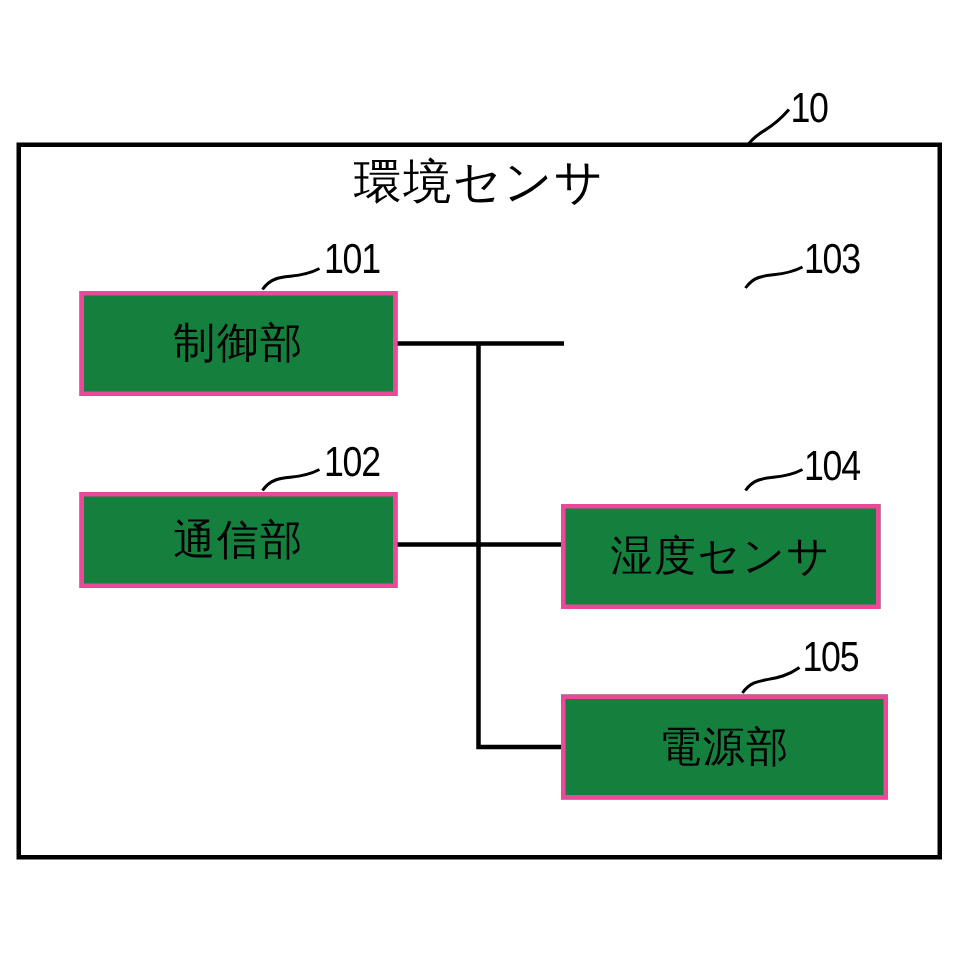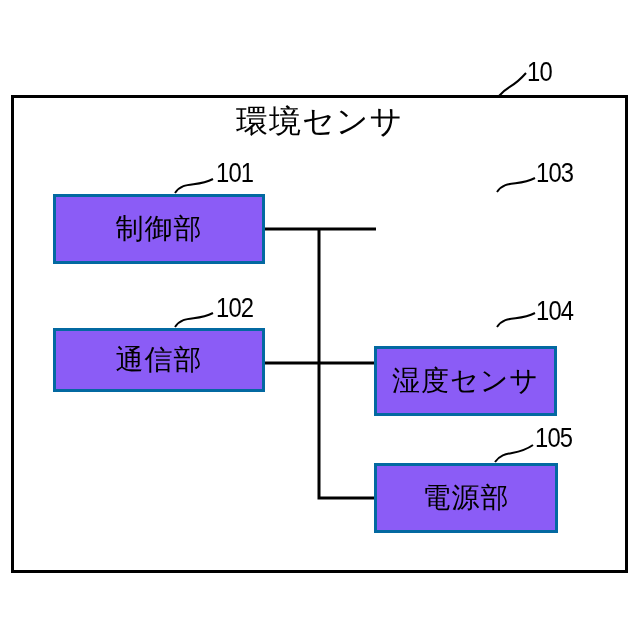--- a/index.html
+++ b/index.html
@@ -40,36 +40,36 @@
     width: 617px;
     text-align: center;
     font-size: 32px;
     letter-spacing: 1px;
     line-height: 34px;
     white-space: nowrap;
   }
   .block {
     position: absolute;
     box-sizing: border-box;
-    border: 3px solid #0369a1;
-    background: #8b5cf6;
+    border: 3px solid #ec4899;
+    background: #15803d;
     display: flex;
     align-items: center;
     justify-content: center;
   }
   .block span {
     font-size: 28px;
     letter-spacing: 1px;
     white-space: nowrap;
   }
   .block-control      { left: 53px;  top: 194px; width: 212px; height: 70px; }
   .block-comm         { left: 53px;  top: 328px; width: 212px; height: 64px; }
   .block-temperature  { left: 374px; top: 193px; width: 213px; height: 70px; }
-  .block-humidity     { left: 374px; top: 346px; width: 183px; height: 70px; }
-  .block-power        { left: 374px; top: 463px; width: 184px; height: 70px; }
+  .block-humidity     { left: 374px; top: 336px; width: 213px; height: 70px; }
+  .block-power        { left: 374px; top: 463px; width: 218px; height: 70px; }
   .ref-num {
     position: absolute;
     font-size: 28px;
     line-height: 28px;
     letter-spacing: -1px;
     transform: scaleX(0.85);
     transform-origin: left bottom;
     white-space: nowrap;
   }
   .ref-10  { left: 527px; top: 58px;  }

